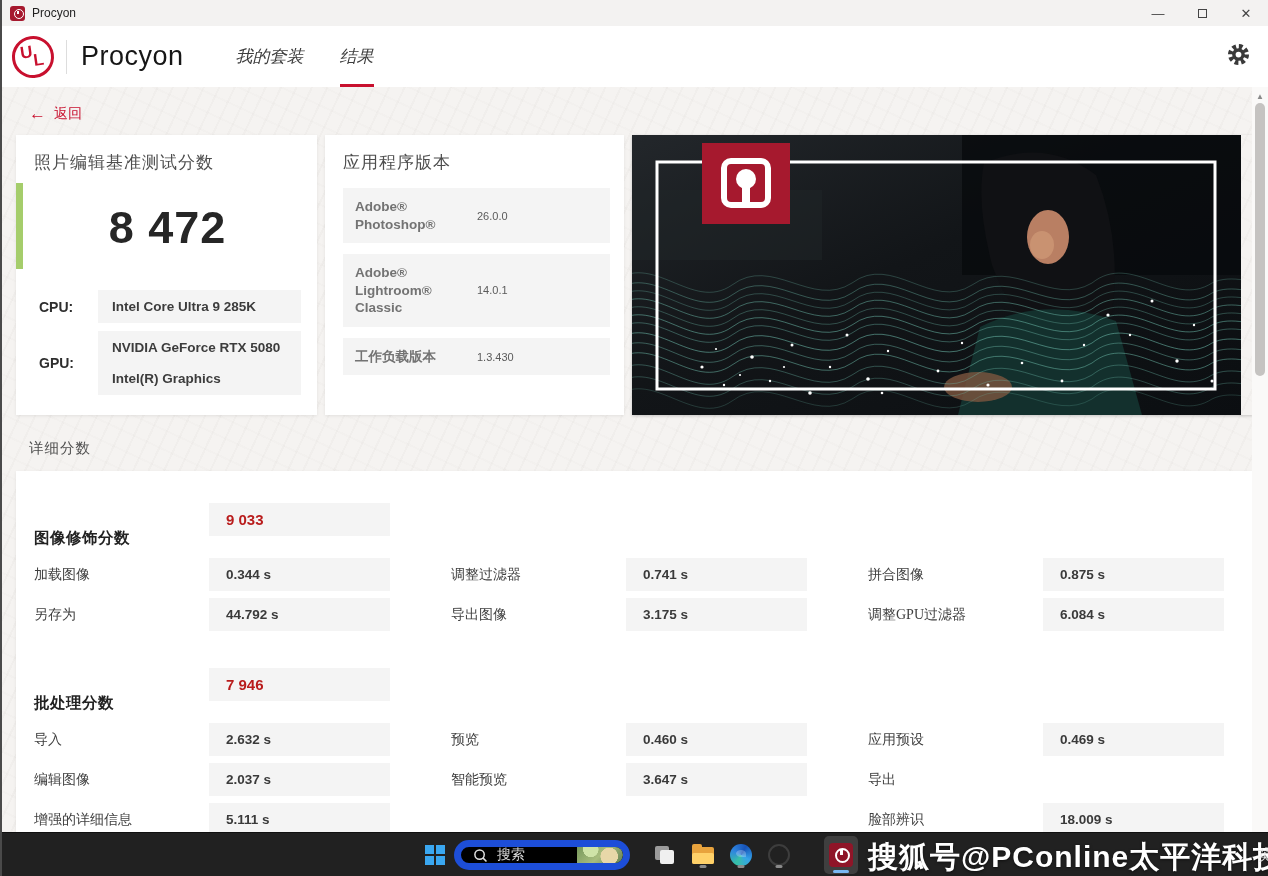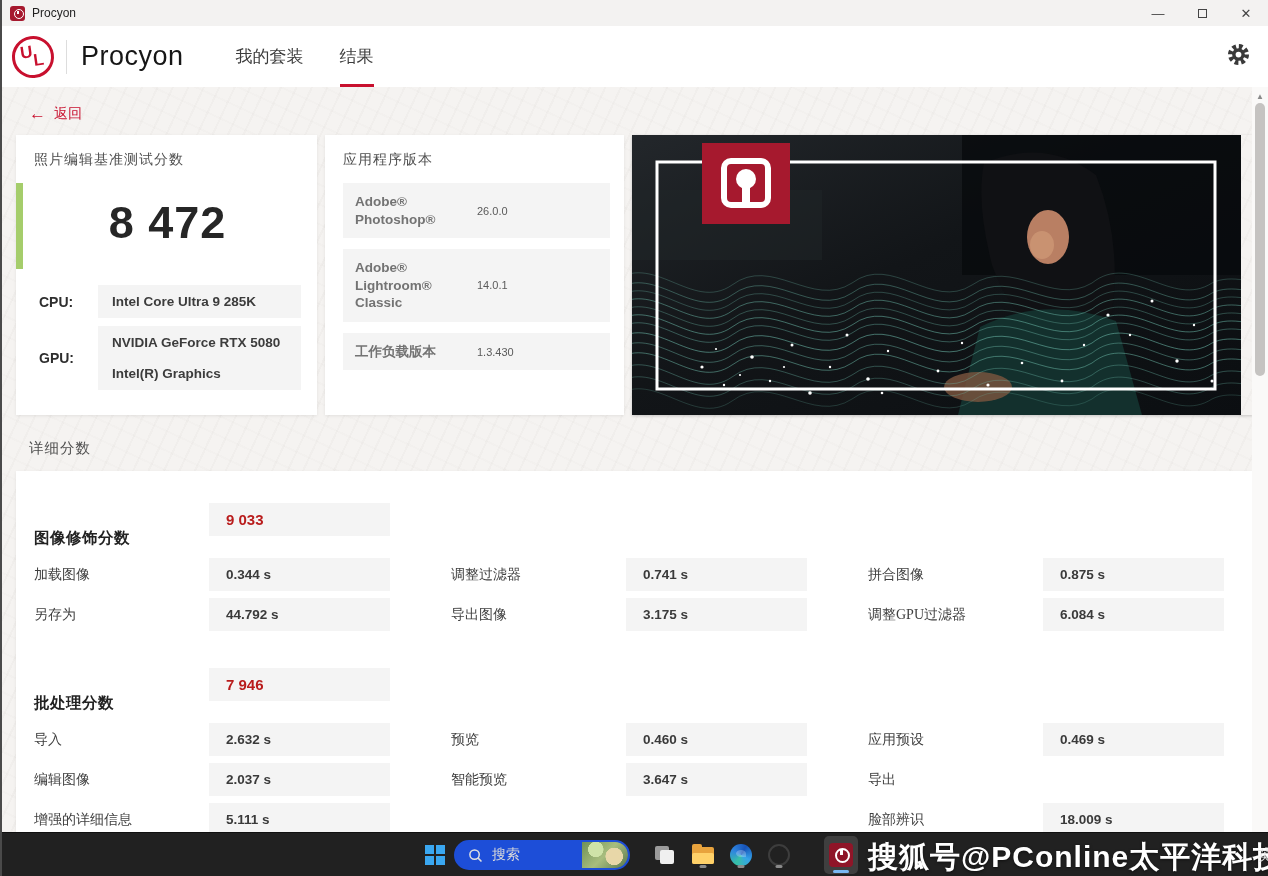--- a/index.html
+++ b/index.html
@@ -19,41 +19,41 @@
             font-size:13px; color:#444; cursor:default; }
   .tb-max-glyph { width:9px; height:9px; border:1.2px solid #444; }
   
   .header { height:61px; background:#fff; display:flex; align-items:stretch; padding-left:10px; position:relative; }
   .ul-logo { width:42px; height:42px; border:3.5px solid #c8102e; border-radius:50%; position:relative;
              align-self:center; transform:rotate(-8deg); flex:0 0 auto; }
   .ul-logo .u { position:absolute; left:6px; top:3px; color:#c8102e; font-weight:bold; font-size:17px; }
   .ul-logo .l { position:absolute; left:18px; top:12px; color:#c8102e; font-weight:bold; font-size:17px; }
   .hdr-divider { width:1px; height:34px; background:#ddd; margin:0 14px 0 12px; align-self:center; }
   .brand { font-size:27px; color:#161616; letter-spacing:.5px; align-self:center; }
-  .tabs { display:flex; margin-left:34px; }
+  .tabs { display:flex; margin-left:34px;font-style:italic; }
   .tab { position:relative; padding:0 18px; display:flex; align-items:center;
          font-family:"Liberation Serif","DejaVu Serif",serif; font-size:17px; color:#3d3d3d; cursor:pointer; }
   .tab.active::after { content:""; position:absolute; left:18px; right:18px; bottom:0; height:3px; background:#c8102e; }
   .hdr-gear { margin-left:auto; align-self:center; margin-right:18px; cursor:pointer; }
 
   
   .content { position:relative; height:745px; overflow:hidden;
      background:
        repeating-linear-gradient(115deg, rgba(120,110,100,0.035) 0 2px, transparent 2px 14px),
        repeating-linear-gradient(25deg, rgba(120,110,100,0.02) 0 2px, transparent 2px 18px),
        #f5f3f1; }
   .back-row { display:flex; align-items:center; gap:8px; padding:17px 0 0 27px; color:#c8102e;
               width:120px; cursor:pointer; }
   .back-arrow { font-size:17px; font-weight:bold; }
   .back-label { font-family:"Liberation Serif","DejaVu Serif",serif; font-size:14px; }
 
   .cards-row { display:flex; gap:8px; margin:11px 15px 0 14px; height:280px; }
   .card { background:#fff; box-shadow:0 1px 3px rgba(0,0,0,0.08); }
   .score-card { width:301px; position:relative; padding:16px 16px 0 18px; }
-  .card-title { font-family:"Liberation Serif","DejaVu Serif",serif; font-size:14px; color:#4e4e4e; letter-spacing:1px; }
+  .card-title { font-family:"Liberation Serif","DejaVu Serif",serif; font-size:17px; color:#4e4e4e; letter-spacing:1px; }
   .green-bar { position:absolute; left:0; top:48px; width:7px; height:86px; background:#a5cd6b; }
   .big-score { height:92px; display:flex; align-items:center; justify-content:center;
                font-size:45px; font-weight:800; color:#262626; letter-spacing:1px; margin-top:8px; }
   .spec-rows { margin-top:16px; }
   .spec-row { display:flex; margin-bottom:8px; }
   .spec-label { width:64px; display:flex; align-items:center; font-weight:700; font-size:14px; color:#2e2e2e; padding-left:5px; }
   .spec-box { flex:1; background:#f4f4f4; padding:9px 14px; display:flex; flex-direction:column;
               justify-content:center; gap:16px; font-weight:700; font-size:13.5px; color:#3c3c3c; }
 
   .versions-card { width:299px; padding:16px 14px 16px 18px; }
@@ -86,22 +86,22 @@
            justify-content:center; font-size:8px; color:#8a8a8a; }
   .sb-thumb { position:absolute; top:16px; left:3px; width:10px; height:273px; background:#c5c3c1; border-radius:5px; }
 
   
   .taskbar { position:absolute; left:0; bottom:0; width:1268px; height:44px; background:#212121;
              border-top:1px solid #101010; }
   .tk { position:absolute; top:7px; width:30px; height:30px; display:flex; align-items:center;
         justify-content:center; cursor:pointer; }
   .win-logo { width:20px; height:20px; display:grid; grid-template-columns:9px 9px; grid-template-rows:9px 9px; gap:2px; }
   .win-logo i { background:#3aa7f0; }
-  .search-pill { position:absolute; left:452px; top:7px; width:176px; height:30px; background:#1d4ed8;
-                 border:2px solid #1d4ed8; border-radius:15px; display:flex; align-items:center;
+  .search-pill { position:absolute; left:452px; top:7px; width:176px; height:30px; background:#000000;
+                 border:7px solid #1d4ed8; border-radius:15px; display:flex; align-items:center;
                  padding-left:12px; cursor:pointer; overflow:hidden; }
   .search-txt { font-size:14px; color:#d9d9d9; margin-left:9px; }
   .pill-img { margin-left:auto; width:46px; height:28px; border-radius:0 14px 14px 0;
               background:radial-gradient(circle at 30% 30%, #cfe3a8 0 20%, transparent 21%),
                          radial-gradient(circle at 70% 55%, #e8d7a8 0 24%, transparent 25%),
                          linear-gradient(135deg,#6d9055,#a8bd7e 50%,#55744a); }
   .tview { position:relative; width:20px; height:18px; }
   .tview .b1 { position:absolute; left:0; top:0; width:14px; height:14px; background:#9b9b9b; border-radius:2px; }
   .tview .b2 { position:absolute; left:5px; top:4px; width:14px; height:14px; background:#f0f0f0; border-radius:2px; }
   .folder { position:relative; width:22px; height:17px; }

